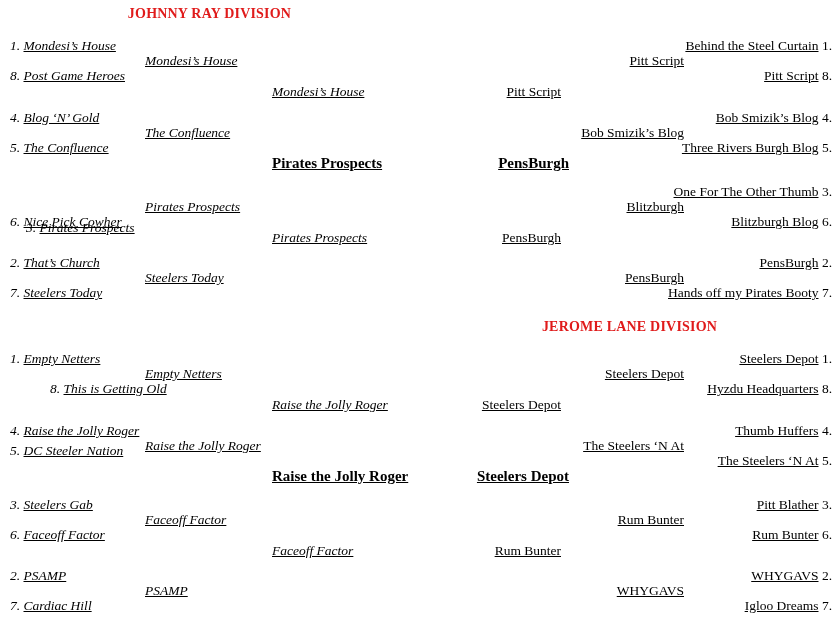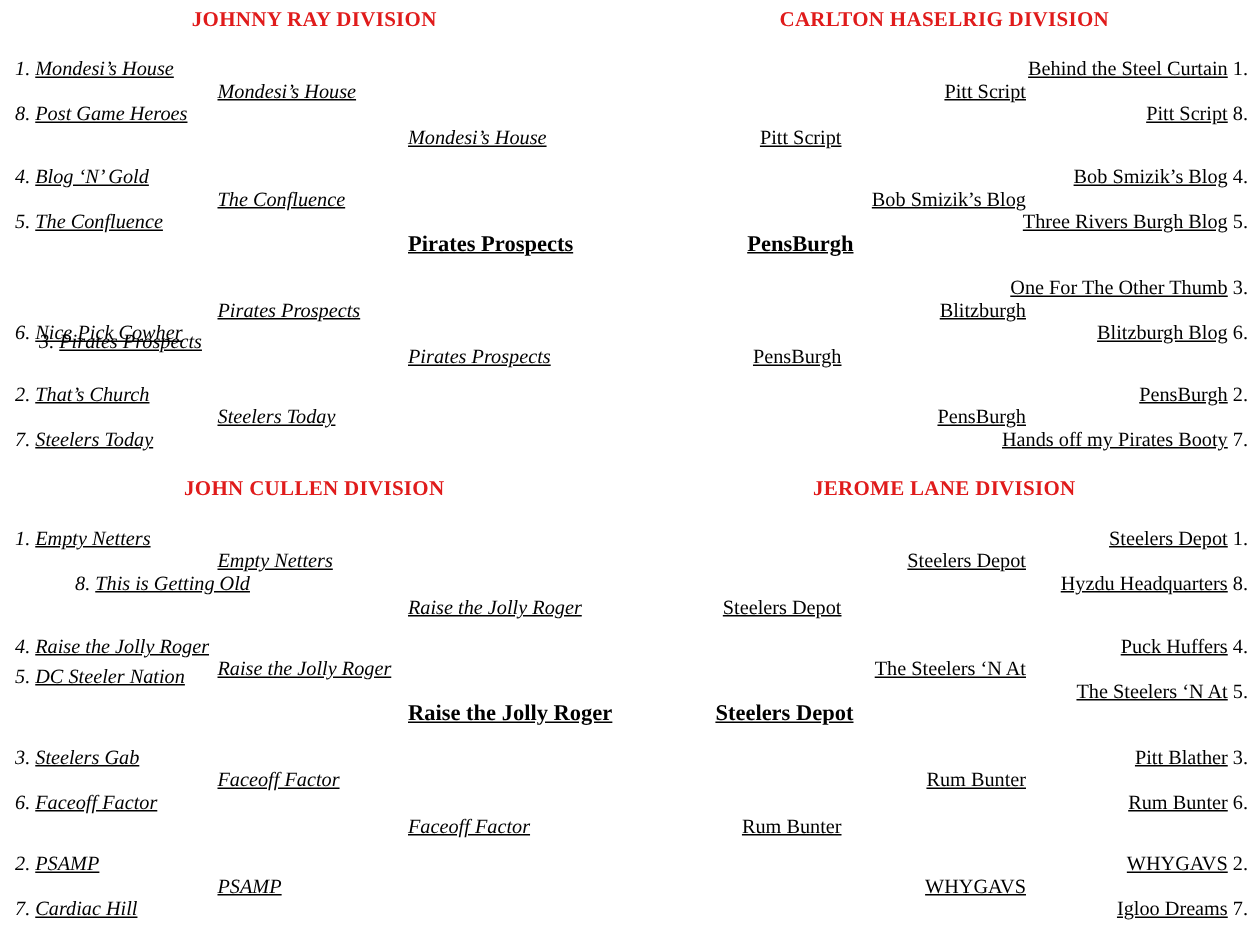--- a/index.html
+++ b/index.html
@@ -89,60 +89,58 @@
       <div class="entry" style="top: 285px; left: 10px;"><span class="sd">7.</span> <span class="nm">Steelers Today</span></div>
       <div class="entry" style="top: 53px; left: 145px;"><span class="nm">Mondesi’s House</span></div>
       <div class="entry" style="top: 125px; left: 145px;"><span class="nm">The Confluence</span></div>
       <div class="entry" style="top: 199px; left: 145px;"><span class="nm">Pirates Prospects</span></div>
       <div class="entry" style="top: 270px; left: 145px;"><span class="nm">Steelers Today</span></div>
       <div class="entry" style="top: 84px; left: 272px;"><span class="nm">Mondesi’s House</span></div>
       <div class="entry" style="top: 230px; left: 272px;"><span class="nm">Pirates Prospects</span></div>
       <div class="champion" style="top: 155px; left: 272px;">Pirates Prospects</div>
     </div>
     <div class="quadrant q-tr side-right">
-      <div class="division-title">CARLTON HASELRIG  DIVISION</div>
       <div class="entry" style="top: 38px; right: 7px;"><span class="nm">Behind the Steel Curtain</span> <span class="sd">1.</span></div>
       <div class="entry" style="top: 68px; right: 7px;"><span class="nm">Pitt  Script</span> <span class="sd">8.</span></div>
       <div class="entry" style="top: 110px; right: 7px;"><span class="nm">Bob Smizik’s Blog</span> <span class="sd">4.</span></div>
       <div class="entry" style="top: 140px; right: 7px;"><span class="nm">Three Rivers Burgh Blog</span> <span class="sd">5.</span></div>
       <div class="entry" style="top: 184px; right: 7px; margin-left: 23px;"><span class="nm">One For The Other Thumb</span> <span class="sd">3.</span></div>
       <div class="entry" style="top: 214px; right: 7px;"><span class="nm">Blitzburgh Blog</span> <span class="sd">6.</span></div>
       <div class="entry" style="top: 255px; right: 7px;"><span class="nm">PensBurgh</span> <span class="sd">2.</span></div>
       <div class="entry" style="top: 285px; right: 7px;"><span class="nm">Hands off my Pirates Booty</span> <span class="sd">7.</span></div>
       <div class="entry" style="top: 53px; right: 155px;"><span class="nm">Pitt Script</span></div>
       <div class="entry" style="top: 125px; right: 155px;"><span class="nm">Bob Smizik’s Blog</span></div>
       <div class="entry" style="top: 199px; right: 155px;"><span class="nm">Blitzburgh</span></div>
       <div class="entry" style="top: 270px; right: 155px;"><span class="nm">PensBurgh</span></div>
       <div class="entry" style="top: 84px; right: 278px;"><span class="nm">Pitt Script</span></div>
       <div class="entry" style="top: 230px; right: 278px;"><span class="nm">PensBurgh</span></div>
       <div class="champion" style="top: 155px; right: 270px;">PensBurgh</div>
     </div>
     <div class="quadrant q-bl side-left">
-      <div class="division-title">JOHN CULLEN  DIVISION</div>
       <div class="entry" style="top: 38px; left: 10px;"><span class="sd">1.</span> <span class="nm">Empty Netters</span></div>
       <div class="entry" style="top: 68px; left: 10px; margin-left: 40px;"><span class="sd">8.</span> <span class="nm">This is Getting Old</span></div>
       <div class="entry" style="top: 110px; left: 10px;"><span class="sd">4.</span> <span class="nm">Raise the Jolly Roger</span></div>
       <div class="entry" style="top: 130px; left: 10px;"><span class="sd">5.</span> <span class="nm">DC Steeler Nation</span></div>
       <div class="entry" style="top: 184px; left: 10px;"><span class="sd">3.</span> <span class="nm">Steelers Gab</span></div>
       <div class="entry" style="top: 214px; left: 10px;"><span class="sd">6.</span> <span class="nm">Faceoff Factor</span></div>
       <div class="entry" style="top: 255px; left: 10px;"><span class="sd">2.</span> <span class="nm">PSAMP</span></div>
       <div class="entry" style="top: 285px; left: 10px;"><span class="sd">7.</span> <span class="nm">Cardiac Hill</span></div>
       <div class="entry" style="top: 53px; left: 145px;"><span class="nm">Empty Netters</span></div>
       <div class="entry" style="top: 125px; left: 145px;"><span class="nm">Raise the Jolly Roger</span></div>
       <div class="entry" style="top: 199px; left: 145px;"><span class="nm">Faceoff Factor</span></div>
       <div class="entry" style="top: 270px; left: 145px;"><span class="nm">PSAMP</span></div>
       <div class="entry" style="top: 84px; left: 272px;"><span class="nm">Raise the Jolly Roger</span></div>
       <div class="entry" style="top: 230px; left: 272px;"><span class="nm">Faceoff Factor</span></div>
       <div class="champion" style="top: 155px; left: 272px;">Raise the Jolly Roger</div>
     </div>
     <div class="quadrant q-br side-right">
       <div class="division-title">JEROME LANE DIVISION</div>
       <div class="entry" style="top: 38px; right: 7px;"><span class="nm">Steelers Depot</span> <span class="sd">1.</span></div>
       <div class="entry" style="top: 68px; right: 7px;"><span class="nm">Hyzdu Headquarters</span> <span class="sd">8.</span></div>
-      <div class="entry" style="top: 110px; right: 7px;"><span class="nm">Puck Huffers</span> <span class="sd">4.</span></div>
+      <div class="entry" style="top: 110px; right: 7px;"><span class="nm">Thumb Huffers</span> <span class="sd">4.</span></div>
       <div class="entry" style="top: 140px; right: 7px;"><span class="nm">The Steelers ‘N At</span> <span class="sd">5.</span></div>
       <div class="entry" style="top: 184px; right: 7px;"><span class="nm">Pitt Blather</span> <span class="sd">3.</span></div>
       <div class="entry" style="top: 214px; right: 7px;"><span class="nm">Rum Bunter</span> <span class="sd">6.</span></div>
       <div class="entry" style="top: 255px; right: 7px;"><span class="nm">WHYGAVS</span> <span class="sd">2.</span></div>
       <div class="entry" style="top: 285px; right: 7px;"><span class="nm">Igloo Dreams</span> <span class="sd">7.</span></div>
       <div class="entry" style="top: 53px; right: 155px;"><span class="nm">Steelers Depot</span></div>
       <div class="entry" style="top: 125px; right: 155px;"><span class="nm">The Steelers ‘N At</span></div>
       <div class="entry" style="top: 199px; right: 155px;"><span class="nm">Rum Bunter</span></div>
       <div class="entry" style="top: 270px; right: 155px;"><span class="nm">WHYGAVS</span></div>
       <div class="entry" style="top: 84px; right: 278px;"><span class="nm">Steelers Depot</span></div>

